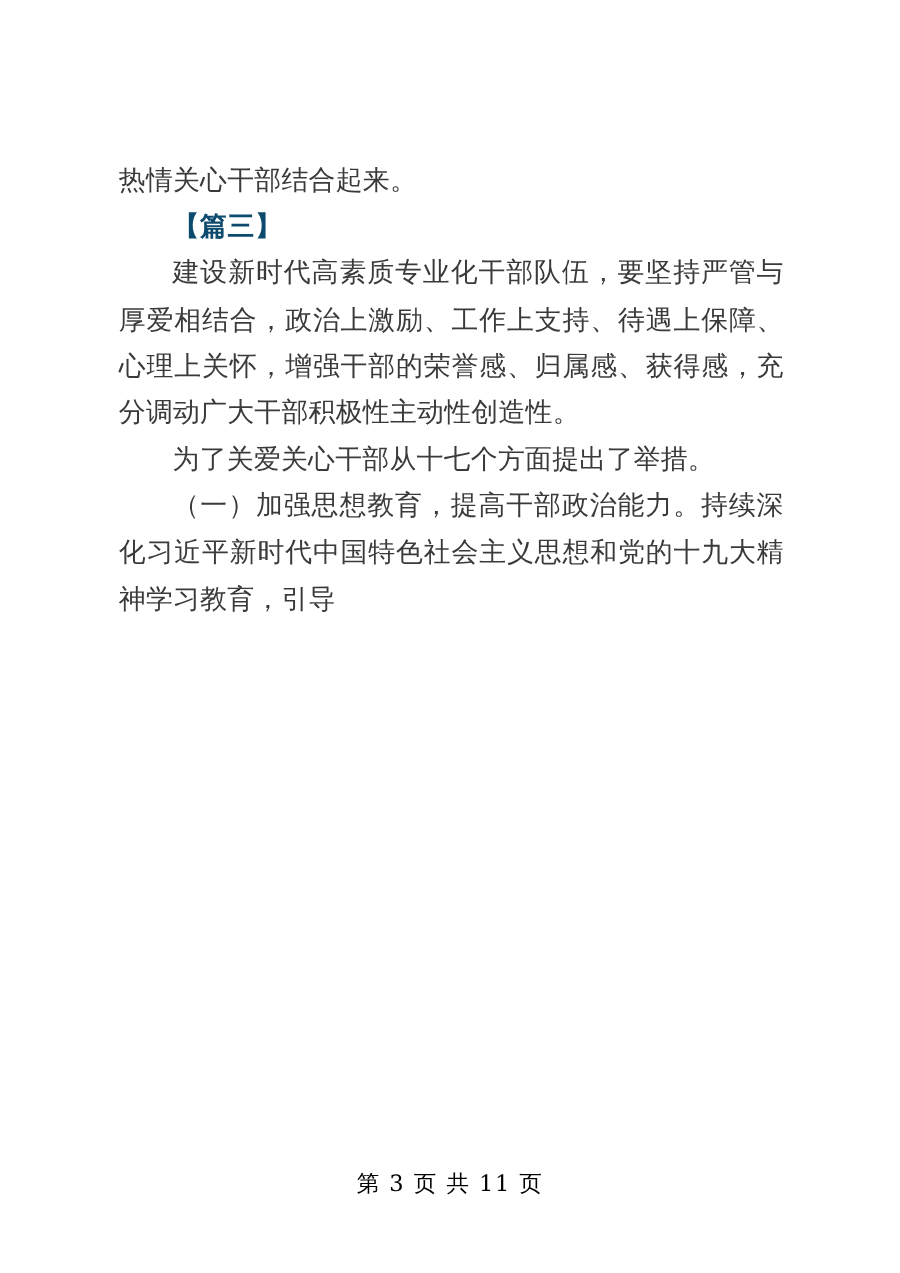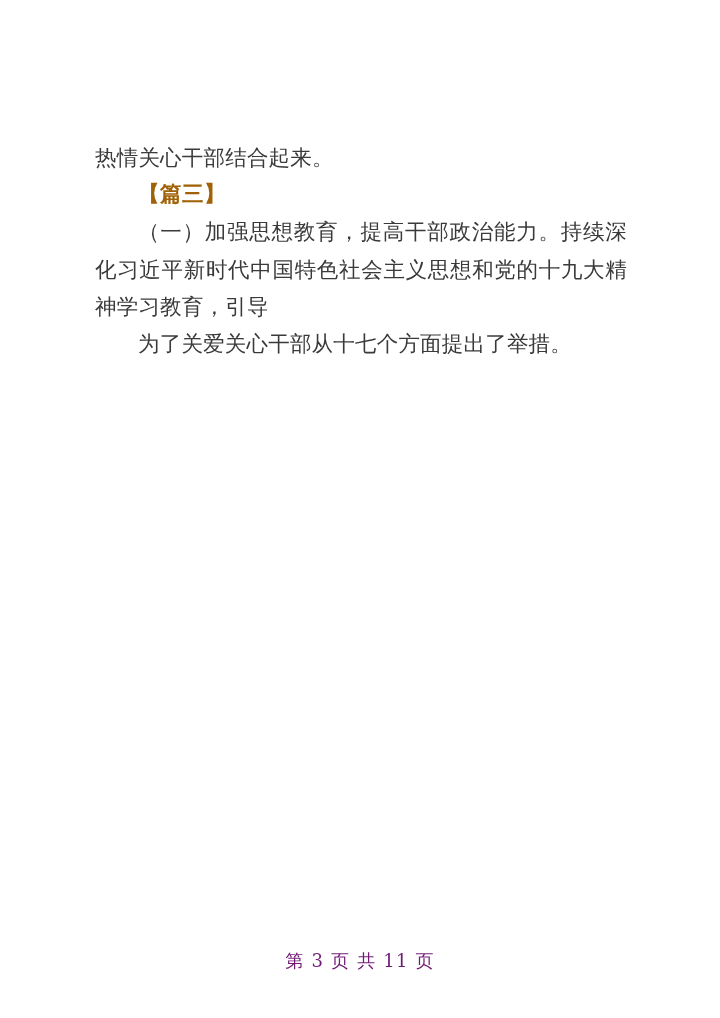--- a/index.html
+++ b/index.html
@@ -12,21 +12,21 @@
     height: 1018px;
     position: relative;
     overflow: hidden;
     font-family: "DejaVu Serif", "Liberation Serif", serif;
     color: #2b2b2b;
   }
 
   .page {
     position: absolute;
     left: 0;
-    top: 13px;
+    top: 0;
     width: 720px;
     height: 742px;
     background: #ffffff;
     border-radius: 24px;
   }
 
   .text-body {
     position: absolute;
     left: 95px;
     top: 126px;
@@ -52,52 +52,53 @@
   .para.last-line-left {
     text-align-last: left;
   }
 
   .heading {
     margin: 0;
     font-size: 21.5px;
     line-height: 37.2px;
     text-indent: 43px;
     font-weight: 700;
-    color: #a16207;
+    color: #0c4a6e;
     font-family: Liberation Sans, sans-serif;
     letter-spacing: 0.5px;
   }
 
   .footer {
     position: absolute;
     left: 0;
     top: 935px;
     width: 720px;
     text-align: center;
     font-size: 18px;
     line-height: 26px;
-    color: #701a75;
+    color: #000000;
     letter-spacing: 1.2px;
   }
 </style>
 </head>
 <body>
 
 <div class="page">
 
   <div class="text-body">
 
     <p class="para no-indent last-line-left">热情关心干部结合起来。</p>
 
 
     <p class="heading">【篇三】</p>
 
 
+    <p class="para last-line-left">建设新时代高素质专业化干部队伍，要坚持严管与厚爱相结合，政治上激励、工作上支持、待遇上保障、心理上关怀，增强干部的荣誉感、归属感、获得感，充分调动广大干部积极性主动性创造性。</p>
+
+    <p class="para last-line-left">为了关爱关心干部从十七个方面提出了举措。</p>
 
     <p class="para last-line-left">（一）加强思想教育，提高干部政治能力。持续深化习近平新时代中国特色社会主义思想和党的十九大精神学习教育，引导</p>
-
-    <p class="para last-line-left">为了关爱关心干部从十七个方面提出了举措。</p>
 
   </div>
 
   <div class="footer">第 3 页  共 11 页</div>
 
 </div>
 
 </body></html>

